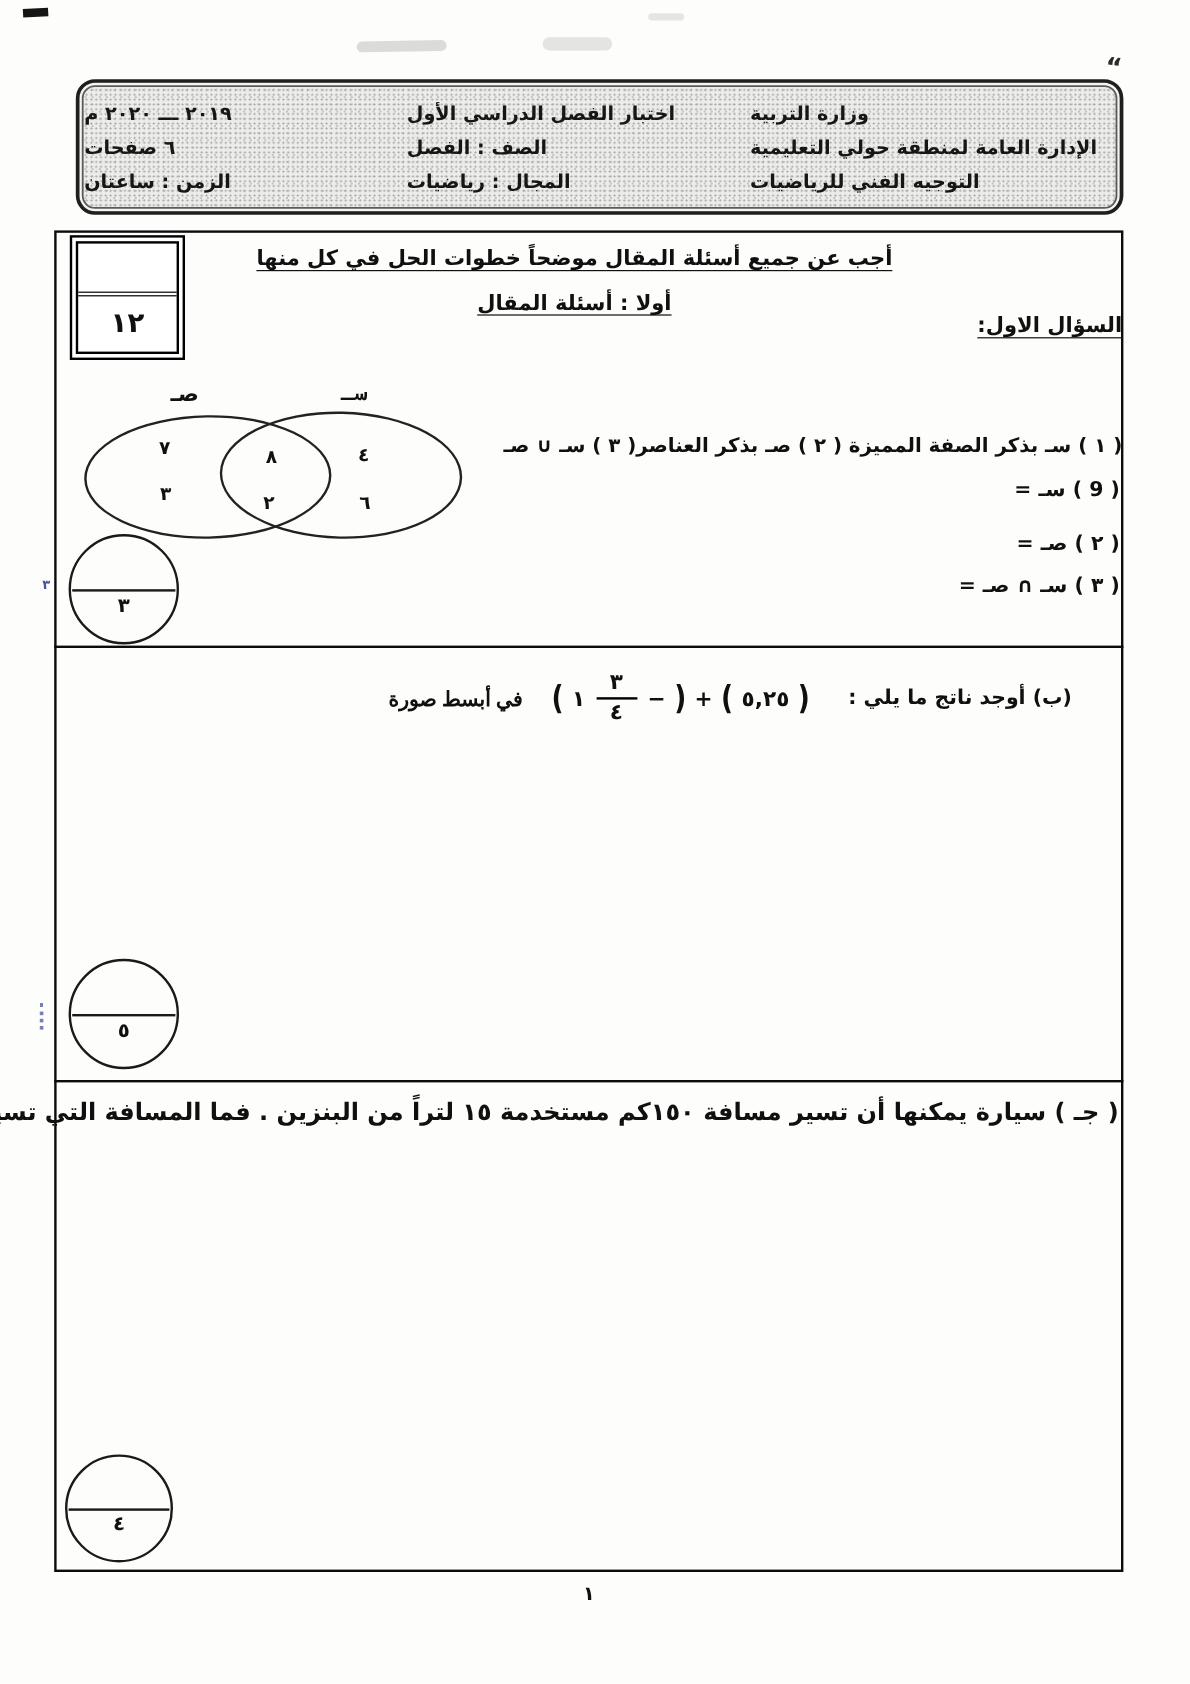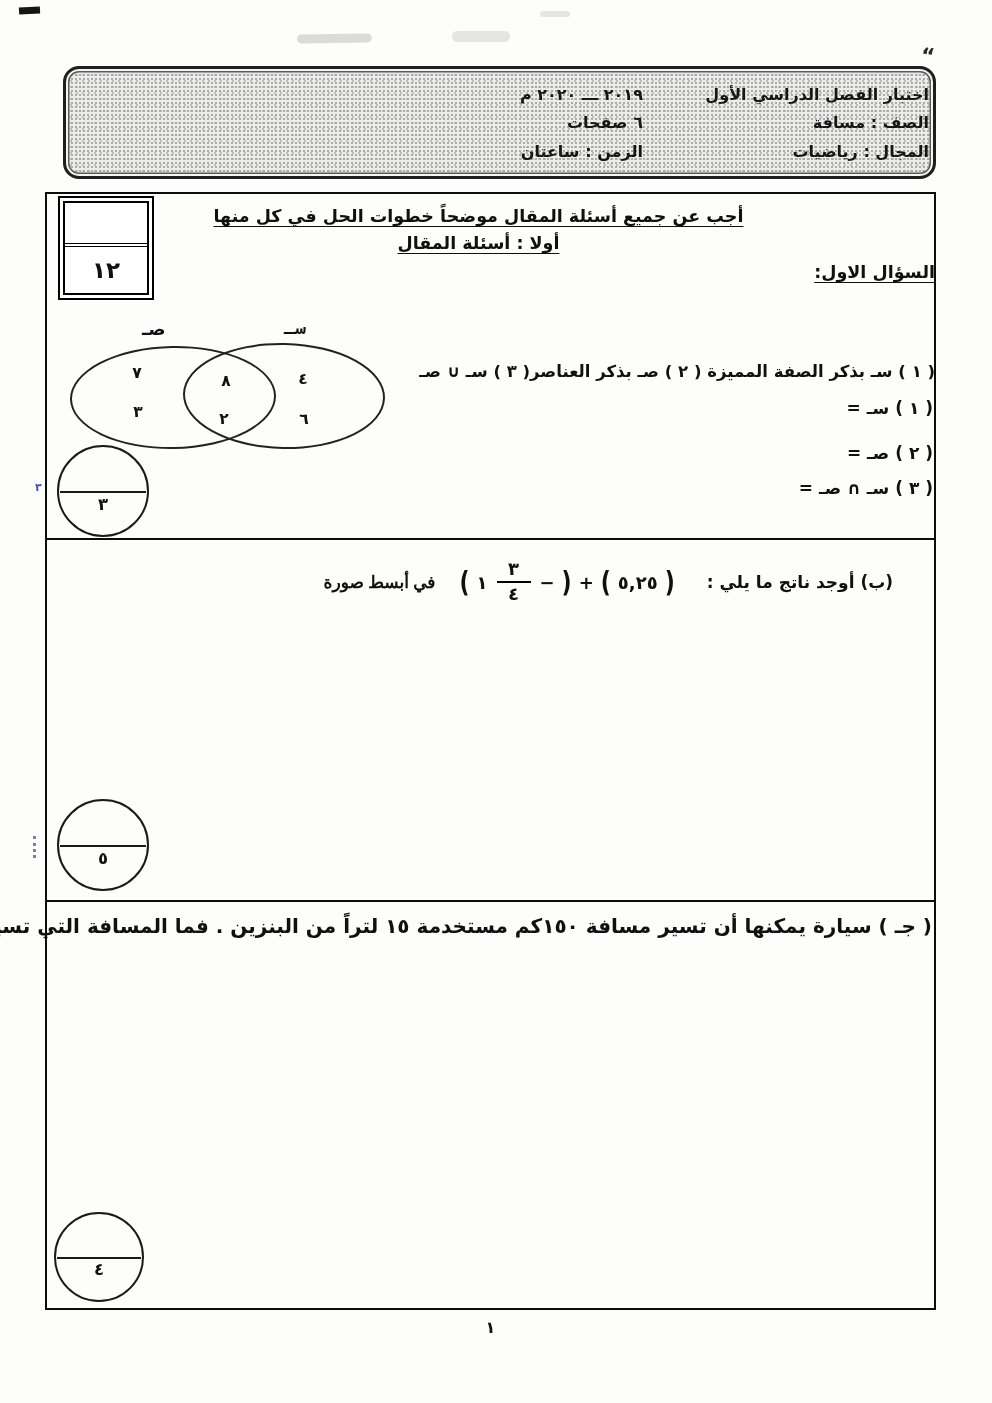--- a/index.html
+++ b/index.html
@@ -24,21 +24,21 @@
     background-image:
       radial-gradient(circle, #a8a8a4 0.7px, transparent 1px),
       radial-gradient(circle, #bdbdb9 0.7px, transparent 1px);
     background-size: 4px 4px, 6px 6px;
     background-position: 0 0, 2px 3px;
     box-shadow: inset 0 0 0 2px #f4f4f2, inset 0 0 0 3.5px #5a5a58;
     display: flex; align-items: stretch;
   }
   .hdr-col {
     display: flex; flex-direction: column; justify-content: space-evenly;
-    text-align: right; padding: 6px 4px; font-size: 16px; color: #161616;
+    text-align: left; padding: 6px 4px; font-size: 16px; color: #161616;
   }
   .hdr-col.ministry { flex: 0 0 36%; }
   .hdr-col.exam     { flex: 0 0 33%; }
   .hdr-col.meta     { flex: 0 0 31%; }
   .hdr-line { white-space: nowrap; }
   .hdr-line.ltr { direction: ltr; }
 
   
   .main-box {
     position: absolute; left: 45px; top: 192px; width: 891px; height: 1118px;
@@ -53,21 +53,21 @@
     position: absolute; left: 58px; top: 196px; width: 96px; height: 104px;
     border: 2px solid #000; background: #fff; padding: 3px;
   }
   .grade-box-inner { width: 100%; height: 100%; border: 2px solid #000; display: flex; flex-direction: column; }
   .grade-cell-top { flex: 1; border-bottom: 4px double #000; }
   .grade-cell-bottom { flex: 1.15; display: flex; align-items: center; justify-content: center; font-size: 23px; letter-spacing: 7px; }
 
   
   .instructions { position: absolute; left: 45px; top: 206px; width: 867px; text-align: center; font-size: 17.5px; }
   .instr-line { text-decoration: underline; text-underline-offset: 4px; }
-  .instr-line + .instr-line { margin-top: 7px; }
+  .instr-line + .instr-line { margin-top: 17px; }
 
   .q-title { position: absolute; right: 57px; top: 262px; font-size: 17.5px; text-decoration: underline; text-underline-offset: 4px; }
   .part-a-prompt { position: absolute; right: 59px; top: 288px; font-size: 17px; }
   .part-a-sub { position: absolute; right: 57px; top: 332px; font-size: 16.5px; white-space: nowrap; margin-top: 30px; }
 
   
   .venn { position: absolute; left: 60px; top: 315px; width: 340px; height: 145px; }
   .venn-ellipse { position: absolute; border: 2.2px solid #222; border-radius: 50%; }
   .venn-left-ellipse  { left: 10px; top: 31px; width: 206px; height: 103px; transform: rotate(-1deg); }
   .venn-right-ellipse { left: 123px; top: 28px; width: 202px; height: 106px; transform: rotate(1.2deg); }
@@ -126,23 +126,28 @@
 
   <div class="art art-dash"></div>
   <div class="art art-smudge-1"></div>
   <div class="art art-smudge-2"></div>
   <div class="art art-smudge-3"></div>
   <div class="art art-quote">“</div>
   <div class="art art-blue-tick">٣</div>
   <div class="art art-blue-dots"></div>
 
   <div class="exam-header">
+    <div class="hdr-col ministry">
+      <div class="hdr-line">وزارة التربية</div>
+      <div class="hdr-line">الإدارة العامة لمنطقة حولي التعليمية</div>
+      <div class="hdr-line">التوجيه الفني للرياضيات</div>
+    </div>
     <div class="hdr-col exam">
       <div class="hdr-line">اختبار الفصل الدراسي الأول</div>
-      <div class="hdr-line">الصف : مسافة</div>
+      <div class="hdr-line">الصف : الفصل</div>
       <div class="hdr-line">المجال : رياضيات</div>
     </div>
     <div class="hdr-col meta">
       <div class="hdr-line">٢٠١٩ ـــ ٢٠٢٠ م</div>
       <div class="hdr-line ltr">٦ صفحات</div>
       <div class="hdr-line">الزمن : ساعتان</div>
     </div>
   </div>
 
   <div class="main-box"></div>
@@ -170,21 +175,21 @@
     <div class="venn-set-label venn-left-label">صـ</div>
     <div class="venn-set-label venn-right-label">سـ</div>
     <div class="venn-num" style="left:68px;  top:49px;">٧</div>
     <div class="venn-num" style="left:69px;  top:88px;">٣</div>
     <div class="venn-num" style="left:157px; top:57px;">٨</div>
     <div class="venn-num" style="left:155px; top:95px;">٢</div>
     <div class="venn-num" style="left:234px; top:55px;">٤</div>
     <div class="venn-num" style="left:235px; top:95px;">٦</div>
   </div>
 
-  <div class="answer-line answer-1">( ١ ) سـ =</div>
+  <div class="answer-line answer-1">( 9 ) سـ =</div>
   <div class="answer-line answer-2">( ٢ ) صـ =</div>
   <div class="answer-line answer-3">( ٣ ) سـ ∩ صـ =</div>
 
   <div class="mark-circle mark-a">
     <div class="half-line"></div>
     <div class="mark-num">٣</div>
   </div>
 
   <div class="part-b-row">
     <div class="part-b-prompt">(ب) أوجد ناتج ما يلي :</div>

